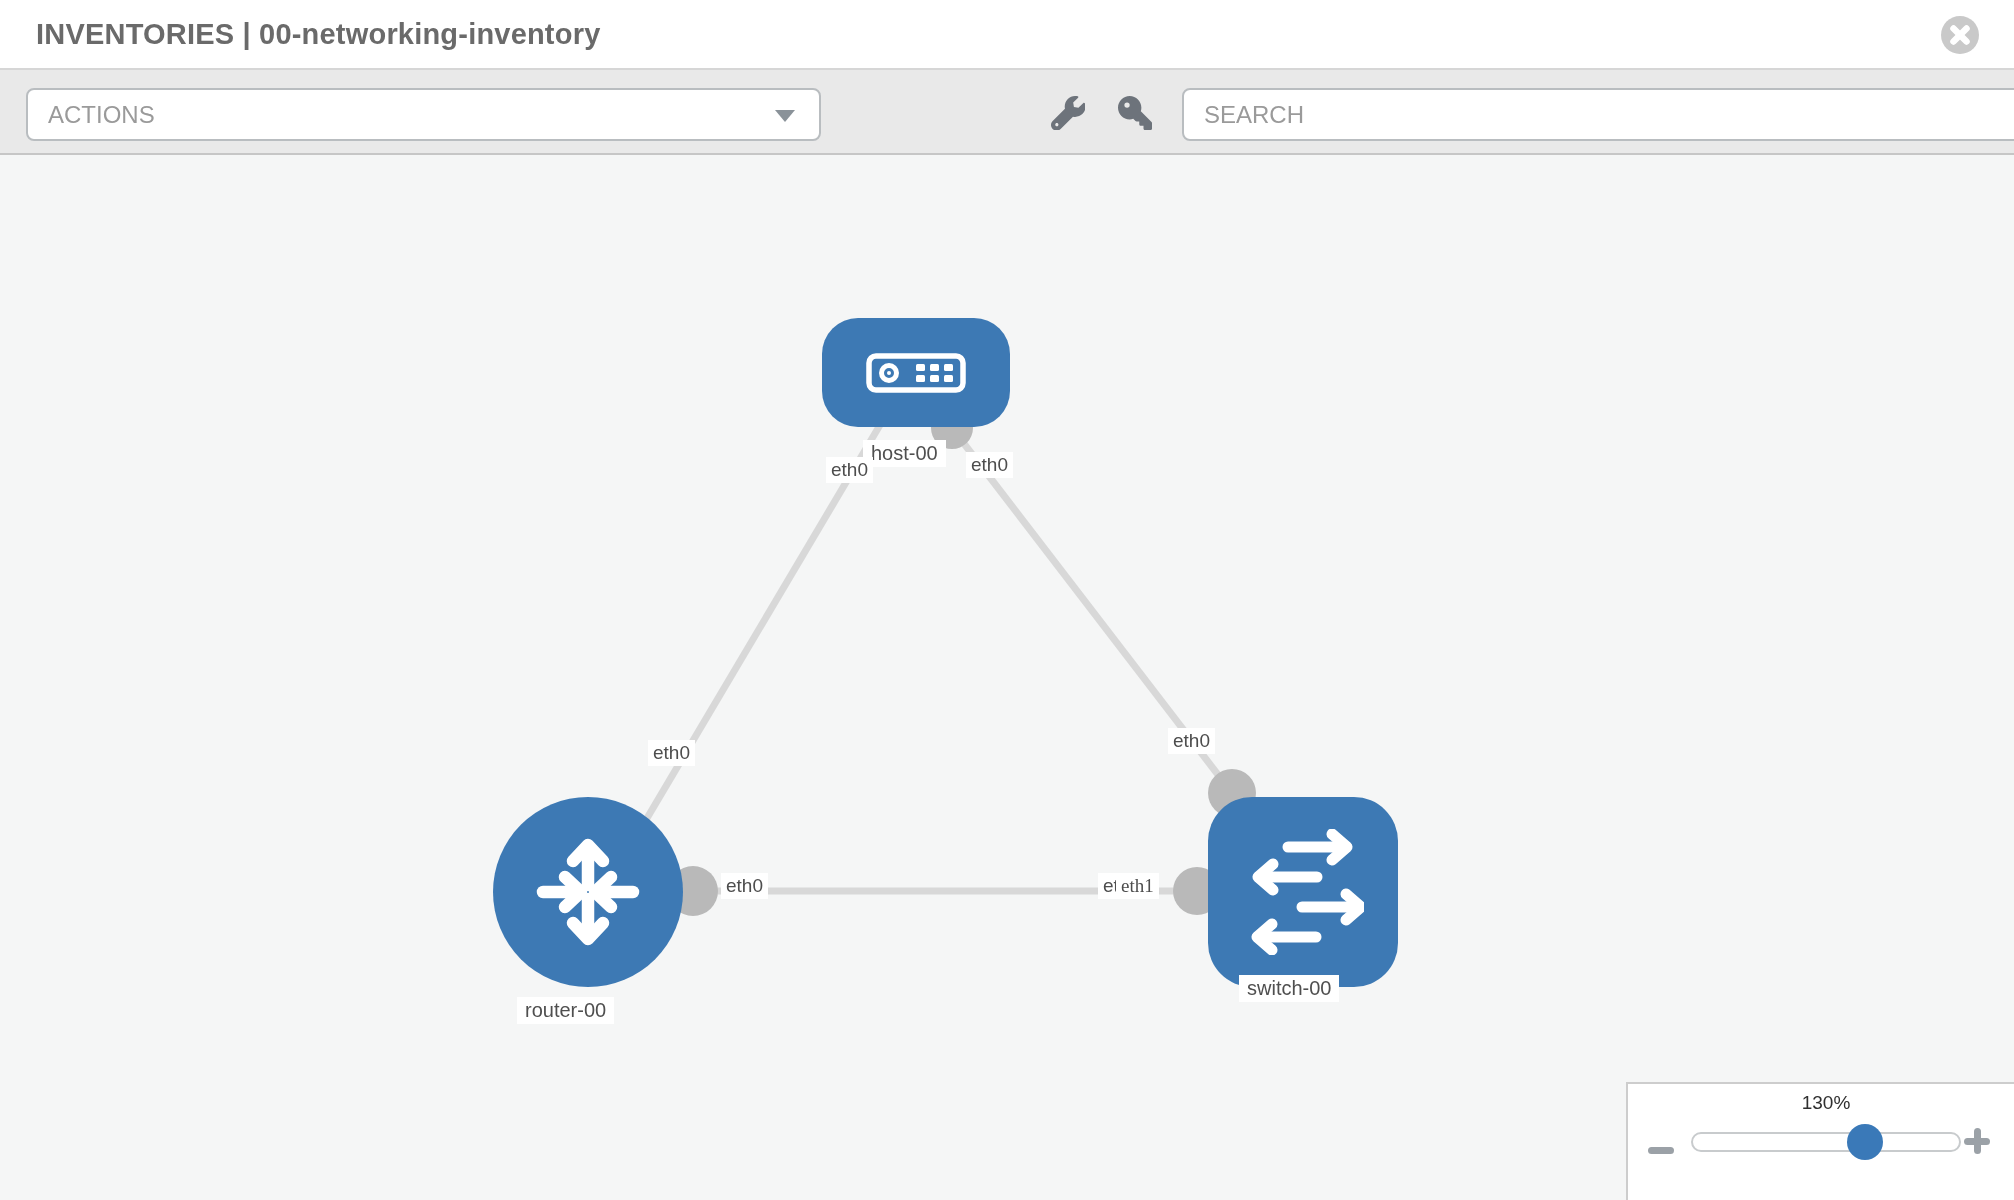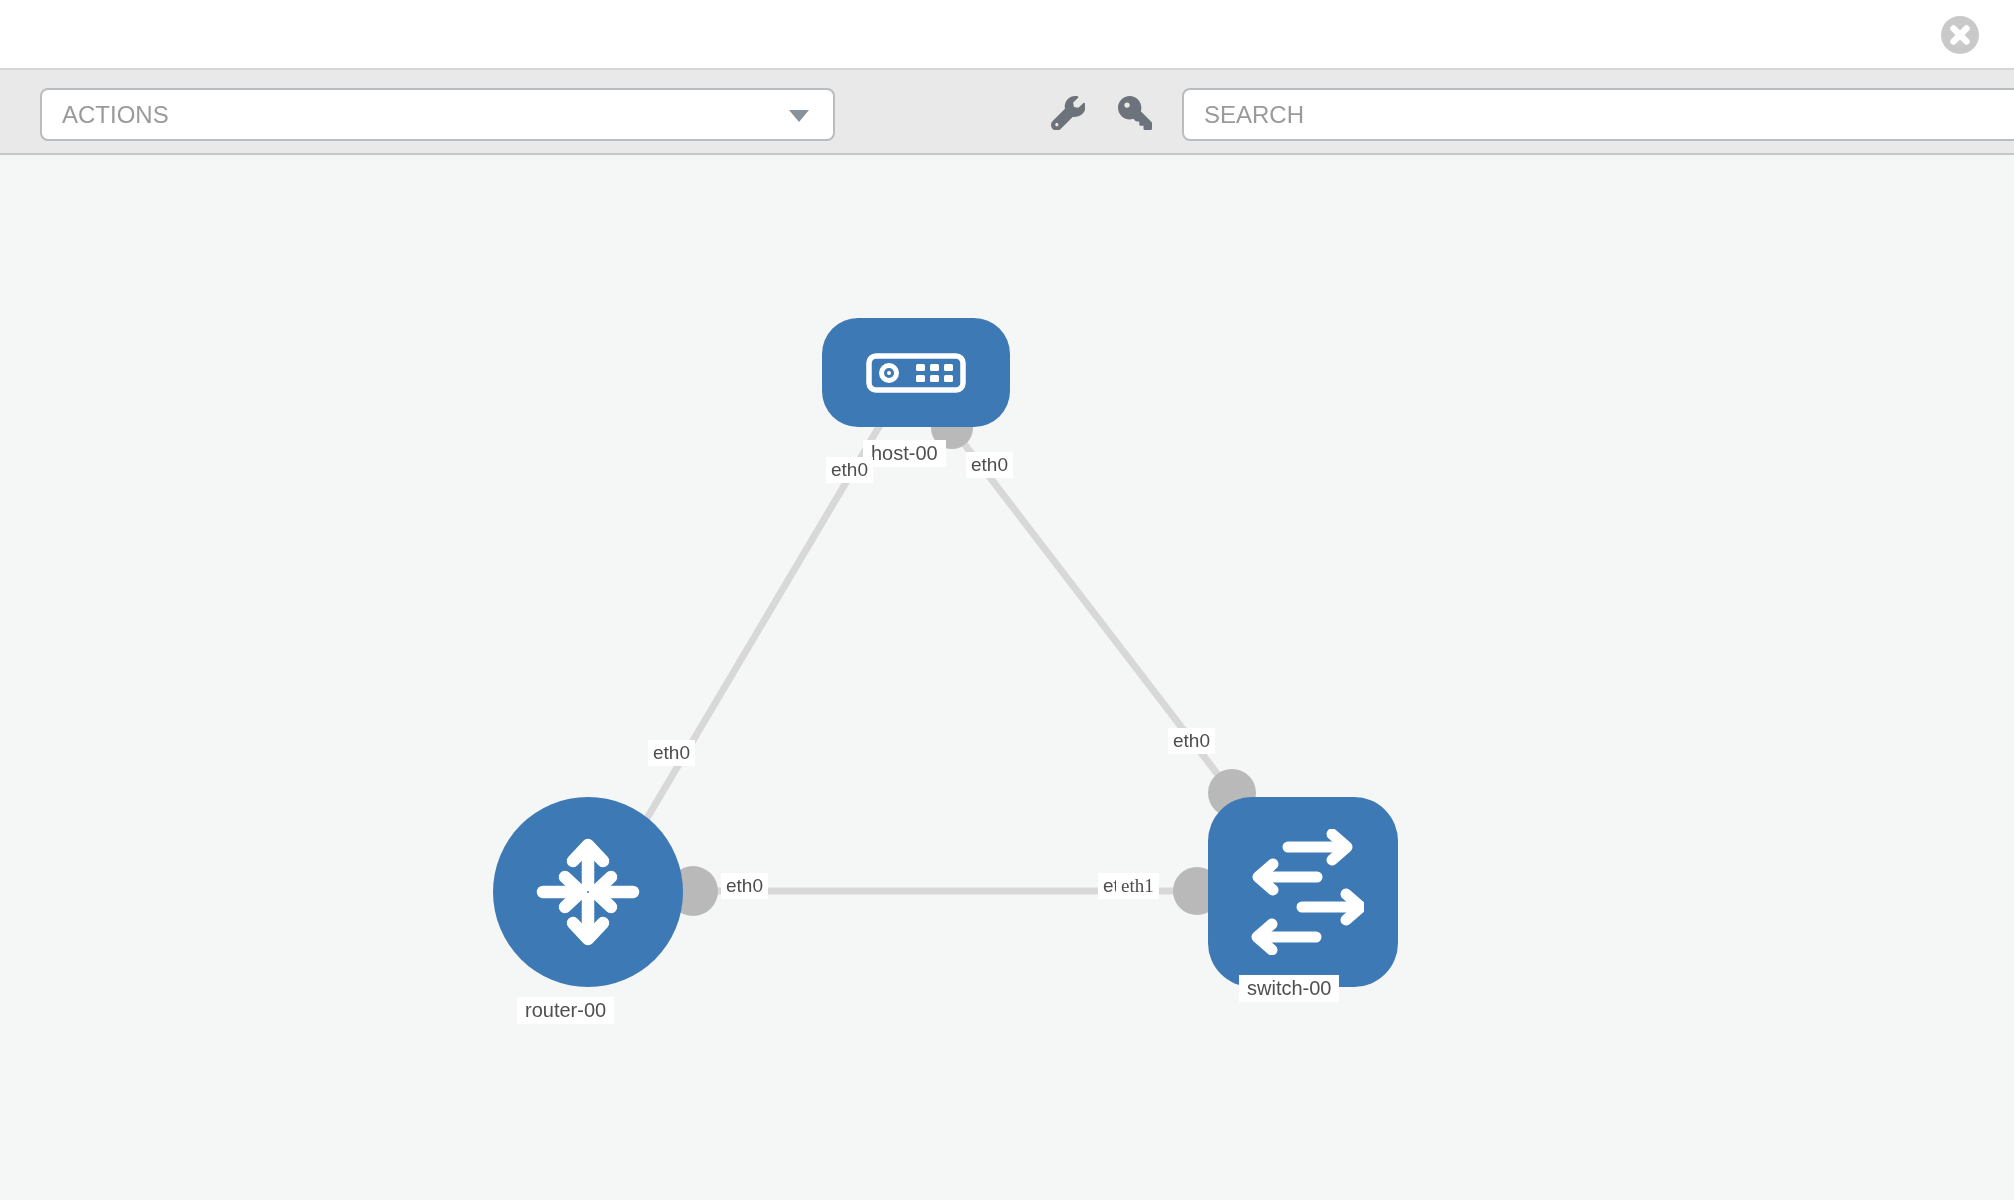--- a/index.html
+++ b/index.html
@@ -10,21 +10,21 @@
   .header{position:absolute;left:0;top:0;width:2014px;height:70px;background:#ffffff;border-bottom:2px solid #d6d6d6;box-sizing:border-box;}
   .title{position:absolute;left:36px;top:0;height:68px;line-height:68px;font-size:29px;font-weight:700;color:#6a6a6a;letter-spacing:.2px;}
   .close-btn{position:absolute;left:1941px;top:16px;width:38px;height:38px;border-radius:50%;background:#c9c9c9;cursor:pointer;}
   .close-btn svg{position:absolute;left:0;top:0;}
 
   
   .toolbar{position:absolute;left:0;top:70px;width:2014px;height:85px;background:#e9e9e9;border-bottom:2px solid #c6c6c6;box-sizing:border-box;}
   .combo{position:absolute;top:18px;height:53px;background:#fff;border:2px solid #b9bdc0;border-radius:8px;box-sizing:border-box;}
   .combo .combo-label{position:absolute;left:20px;top:0;height:49px;line-height:49px;font-size:24px;color:#9a9a9a;}
   .caret{position:absolute;right:24px;top:20px;width:0;height:0;border-left:10px solid transparent;border-right:10px solid transparent;border-top:12px solid #8a9299;}
-  .actions-combo{left:40px;width:795px;}
+  .actions-combo{left:26px;width:795px;}
   .search-combo{left:1182px;width:938px;}
   .tool-icon{position:absolute;top:26px;width:34px;height:34px;cursor:pointer;}
   .tool-wrench{left:1051px;}
   .tool-key{left:1118px;}
 
   
   .canvas{position:absolute;left:0;top:155px;width:2014px;height:1045px;background:#f5f6f6;}
   .links-layer{position:absolute;left:0;top:0;}
 
   .node{position:absolute;background:#3d79b4;display:flex;align-items:center;justify-content:center;cursor:pointer;}
@@ -47,20 +47,21 @@
   .zoom-plus .bar-v{position:absolute;left:10px;top:0;width:7px;height:26px;background:#9ba1a7;border-radius:3.5px;}
   .zoom-track{position:absolute;left:63px;top:48px;width:270px;height:20px;background:#fff;border:2px solid #c8cbcd;border-radius:11px;box-sizing:border-box;cursor:pointer;}
   .zoom-thumb{position:absolute;left:219px;top:40px;width:36px;height:36px;border-radius:50%;background:#3a79b8;cursor:pointer;z-index:2;}
 </style>
 </head>
 <body>
 
 <div class="screen">
 
   <div class="header">
+    <div class="title">INVENTORIES | 00-networking-inventory</div>
     <div class="close-btn">
       <svg width="38" height="38" viewBox="0 0 38 38">
         <line x1="12.5" y1="12.5" x2="25.5" y2="25.5" stroke="#ffffff" stroke-width="6.5" stroke-linecap="round"></line>
         <line x1="25.5" y1="12.5" x2="12.5" y2="25.5" stroke="#ffffff" stroke-width="6.5" stroke-linecap="round"></line>
       </svg>
     </div>
   </div>
 
   <div class="toolbar">
     <div class="combo actions-combo">
@@ -147,14 +148,26 @@
 
     <div class="chip if-label" style="left:826px;top:302px;">eth0</div>
     <div class="chip if-label" style="left:648px;top:585px;">eth0</div>
     <div class="chip if-label" style="left:966px;top:297px;">eth0</div>
     <div class="chip if-label" style="left:1168px;top:573px;">eth0</div>
     <div class="chip if-label" style="left:721px;top:718px;">eth0</div>
     <div class="chip if-label" style="left:1098px;top:718px;">eth0</div>
     <div class="chip if-label z6" style="left:1116px;top:718px;">eth1</div>
   </div>
 
+  <div class="zoom-panel">
+    <div class="zoom-level">130%</div>
+    <div class="zoom-minus">
+      <span class="bar-h"></span>
+    </div>
+    <div class="zoom-track"></div>
+    <div class="zoom-thumb"></div>
+    <div class="zoom-plus">
+      <span class="bar-h"></span>
+      <span class="bar-v"></span>
+    </div>
+  </div>
 
 </div>
 
 </body></html>

